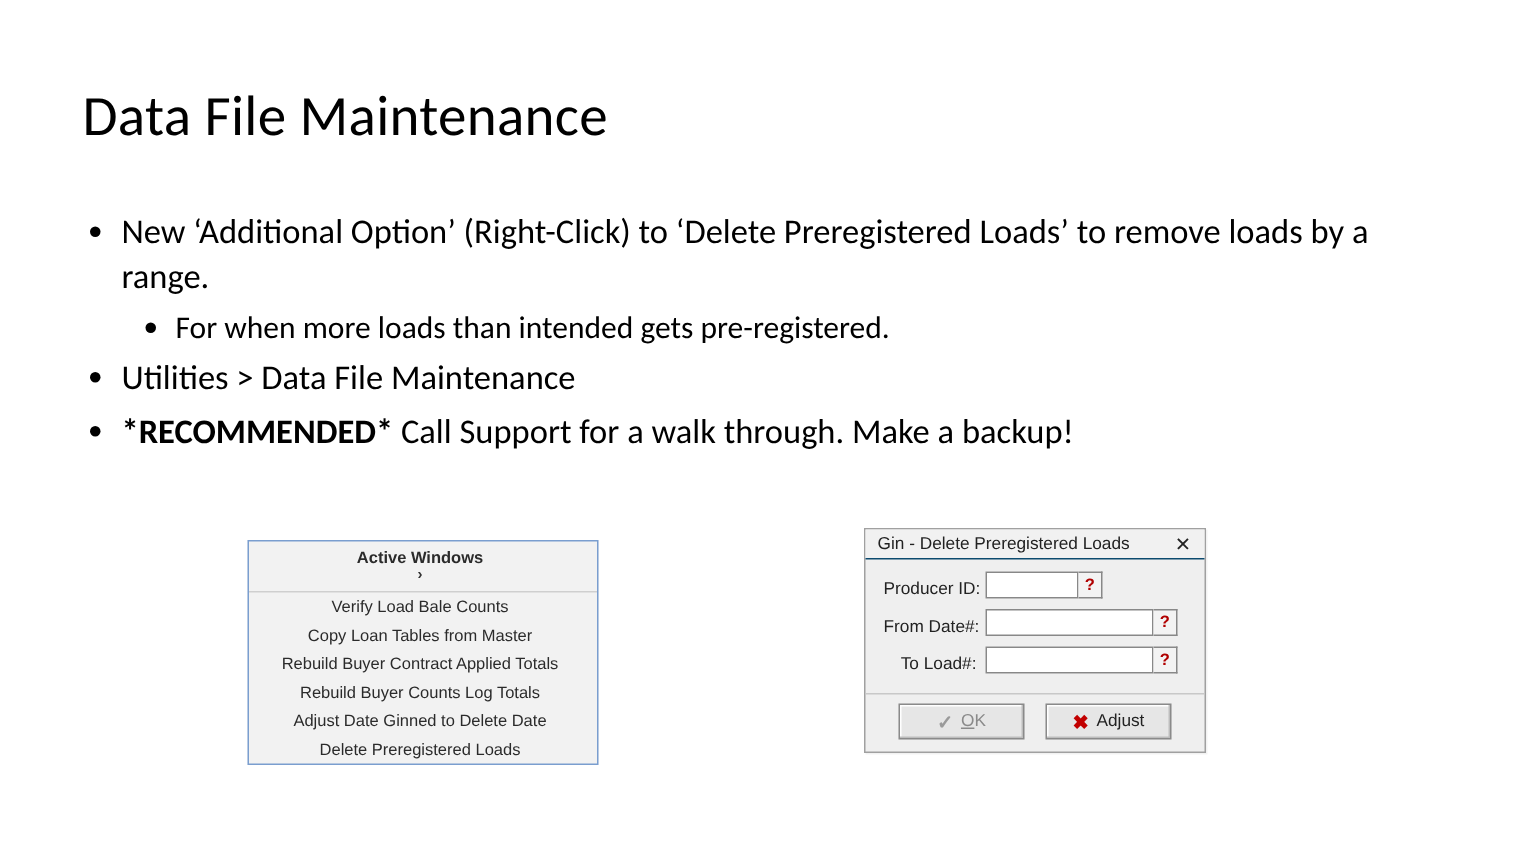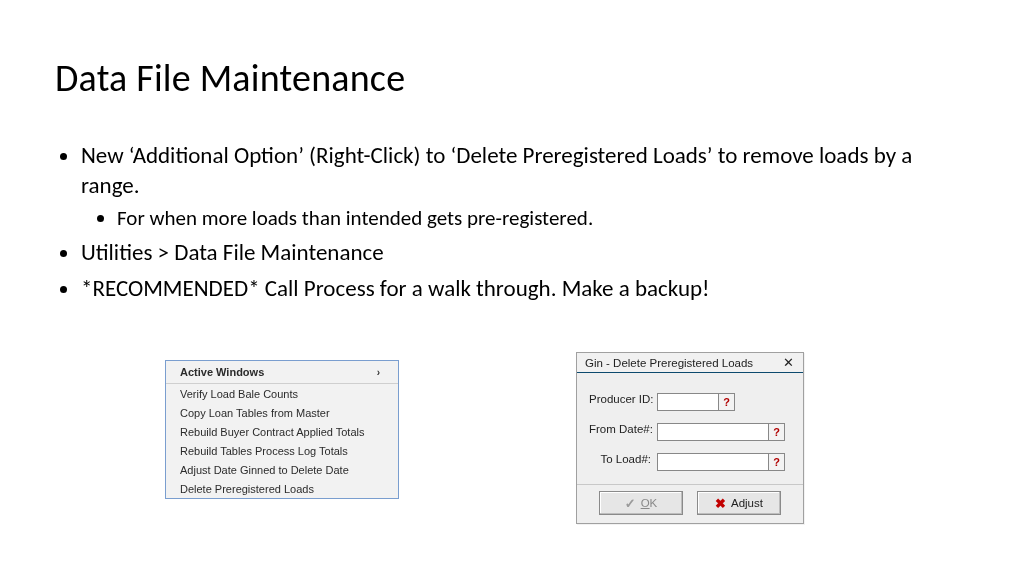--- a/index.html
+++ b/index.html
@@ -30,21 +30,21 @@
     font-size: 23px;
     line-height: 1.3;
   }
   ul.main > li { margin-bottom: 6px; }
   ul.sub {
     list-style: disc;
     padding-left: 36px;
     margin: 4px 0 6px 0;
     font-size: 21px;
   }
-  .bold { font-weight: 400; }
+  .bold { font-weight: 700; }
 
   .figs {
     position: absolute;
     left: 0; right: 0;
     top: 360px;
     height: 180px;
   }
 
   
   .ctxmenu {
@@ -57,20 +57,21 @@
     font-size: 11px;
     color: #2b2b2b;
     box-shadow: 0 0 0 0 transparent;
   }
   .ctxmenu .item {
     padding: 3.5px 18px 3.5px 14px;
     display: flex;
     justify-content: space-between;
     align-items: center;
     white-space: nowrap;
+    flex-direction: column;
   }
   .ctxmenu .item.header {
     font-weight: 600;
     border-bottom: 1px solid #cfcfcf;
     padding-top: 5px;
     padding-bottom: 5px;
   }
   .ctxmenu .arrow {
     font-size: 10px; color: #333;
   }
@@ -98,23 +99,22 @@
   }
   .dialog .closebtn {
     font-size: 13px; line-height: 1;
     padding: 0 3px;
   }
   .dialog .body {
     padding: 8px 10px 6px 12px;
   }
   .dialog .row {
     display: flex;
-    align-items: flex-start;
+    align-items: flex-end;
     margin-bottom: 7px;
-    margin-top: 12px;
   }
   .dialog .row .lbl {
     width: 68px;
     text-align: right;
     padding-right: 6px;
     white-space: nowrap;
   }
   .dialog .row input {
     height: 18px;
     border: 1px solid #888;
@@ -172,42 +172,42 @@
 
   <ul class="main">
     <li>
       <span>New ‘Additional Option’ (Right-Click) to ‘Delete Preregistered Loads’ to remove loads by a range.</span>
       <ul class="sub">
         <li>For when more loads than intended gets pre-registered.</li>
       </ul>
     </li>
     <li>Utilities &gt; Data File Maintenance</li>
     <li>
-      <span class="bold">*RECOMMENDED*</span><span> Call Process for a walk through. Make a backup!</span>
+      <span class="bold">*RECOMMENDED*</span><span> Call Support for a walk through. Make a backup!</span>
     </li>
   </ul>
 
   <div class="figs">
 
     <div class="ctxmenu">
       <div class="item header">
         <span>Active Windows</span>
         <span class="arrow">›</span>
       </div>
       <div class="item">
           <span>Verify Load Bale Counts</span>
         </div>
       <div class="item">
           <span>Copy Loan Tables from Master</span>
         </div>
       <div class="item">
           <span>Rebuild Buyer Contract Applied Totals</span>
         </div>
       <div class="item">
-          <span>Rebuild Tables Process Log Totals</span>
+          <span>Rebuild Buyer Counts Log Totals</span>
         </div>
       <div class="item">
           <span>Adjust Date Ginned to Delete Date</span>
         </div>
       <div class="item">
           <span>Delete Preregistered Loads</span>
         </div>
     </div>
 
     <div class="dialog">

